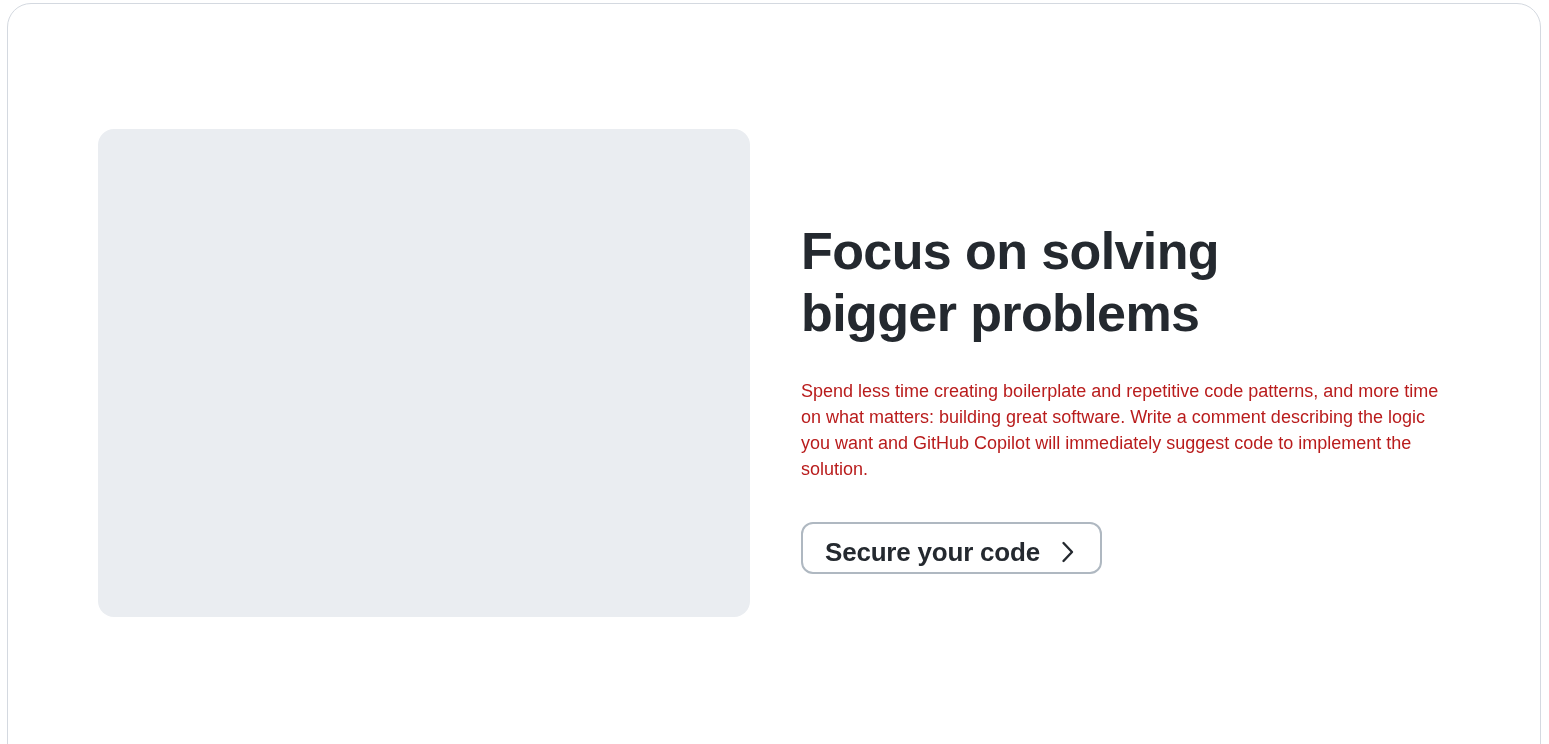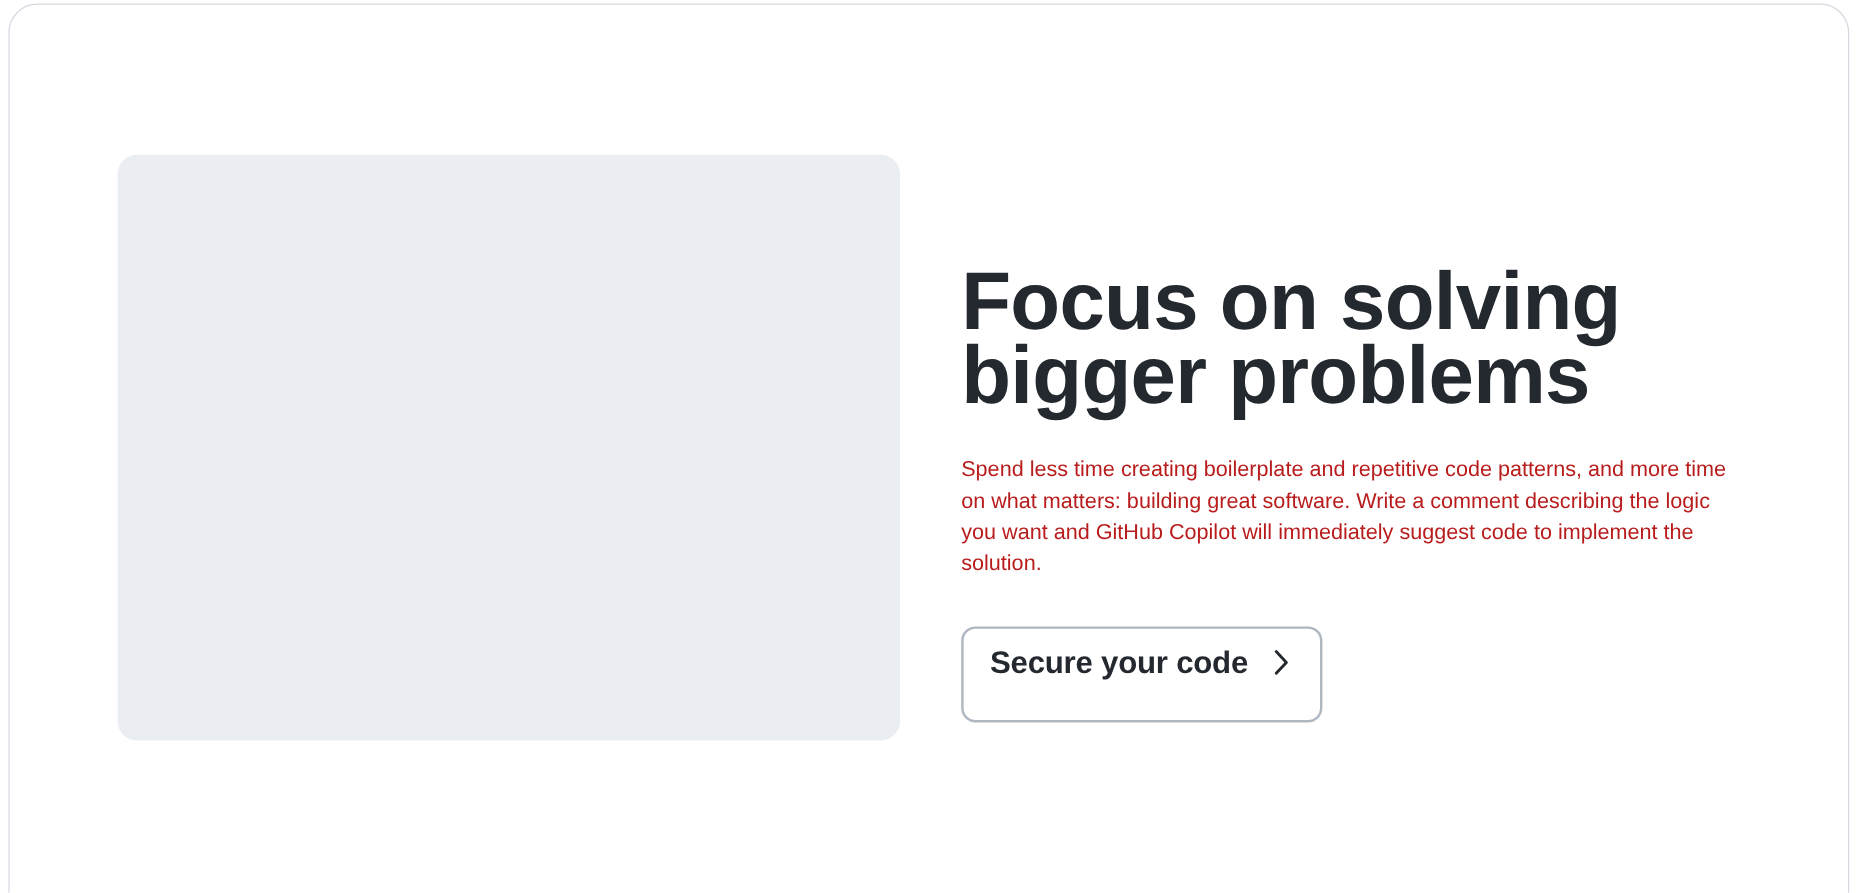--- a/index.html
+++ b/index.html
@@ -57,21 +57,21 @@
   
   .content-column {
     position: absolute;
     left: 793px;
     top: 216px;
     width: 648px;
   }
 
   .feature-heading {
     margin: 0;
-    font-size: 68px;
+    font-size: 52px;
     line-height: 62px;
     font-weight: 700;
     letter-spacing: -0.6px;
     color: #24292f;
     max-width: 560px;
   }
 
   .feature-body {
     margin: 34px 0 0 0;
     font-size: 18px;
@@ -79,21 +79,21 @@
     font-weight: 400;
     color: #b91c1c;
     max-width: 646px;
   }
 
   .cta-button {
     display: inline-flex;
     align-items: center;
     gap: 18px;
     margin-top: 40px;
-    padding: 12px 22px 32px 22px;
+    padding: 12px 22px 4px 22px;
     background: #ffffff;
     border: 2px solid #afb8c1;
     border-radius: 12px;
     cursor: pointer;
     font-family: inherit;
   }
 
   .cta-label {
     font-size: 26px;
     line-height: 32px;

